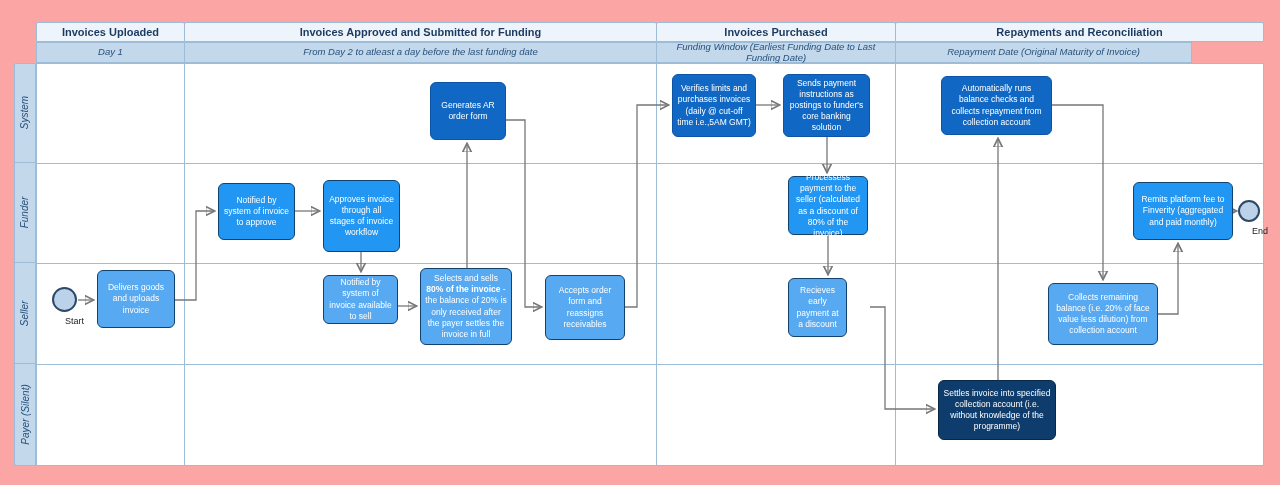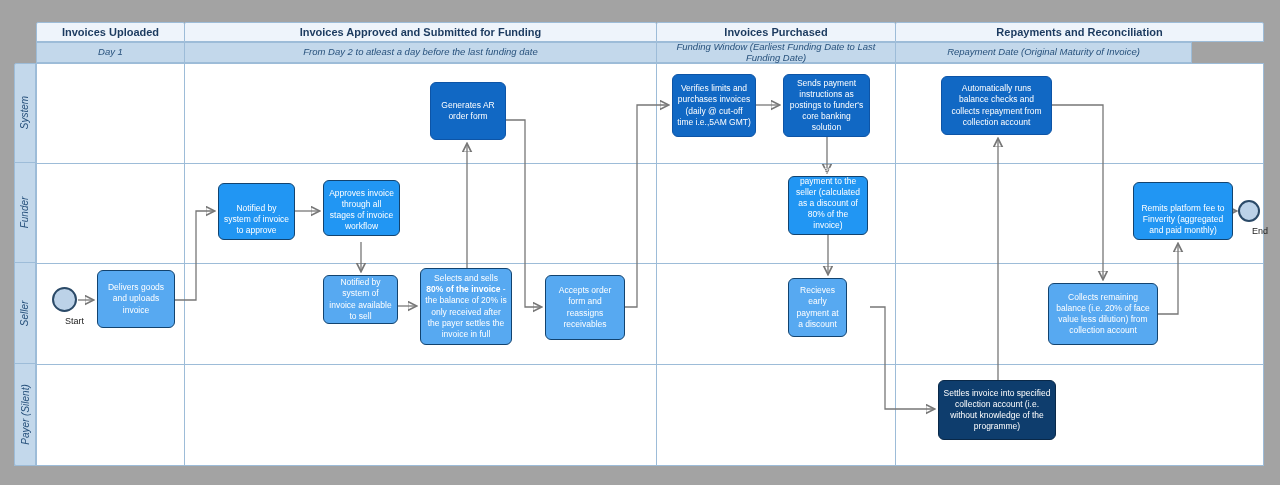--- a/index.html
+++ b/index.html
@@ -1,17 +1,17 @@
 <!DOCTYPE html>
 <html style="--header-title-bg: #eef4fb; --header-subtitle-bg: #c3d8eb; --lane-strip-bg: #c3d8eb; --grid-line: #9dbcd8; --header-text: #1b3a5f; --subtitle-text: #27517c; --node-text: #ffffff; --system-fill: #1168c4; --system-border: #0d54a6; --funder-fill: #2196f3; --funder-border: #12436f; --seller-fill: #57a9f1; --seller-border: #12436f; --payer-fill: #0e3d6d; --payer-border: #092848; --event-fill: #bcd2e8; --event-border: #2b4a68; --connector-line: #777777; --arrow-head: #1a1a1a;"><head>
 <meta charset="utf-8">
 <style>
   html,body{margin:0;padding:0;background:#fff;}
   .stage{
-    position:relative;width:1280px;height:485px;background:#a3a3a3;overflow:hidden;
+    position:relative;width:1280px;height:485px;background:#fca5a5;overflow:hidden;
     font-family:"Liberation Sans","DejaVu Sans",sans-serif;
     color:var(--header-text,#1b3a5f);
   }
   
   .ph-title{
     position:absolute;top:22px;height:20px;box-sizing:border-box;
     background:var(--header-title-bg,#eef4fb);
     border:1px solid var(--grid-line,#8fb4d9);
     border-radius:2px 2px 0 0;
     display:flex;align-items:center;justify-content:center;
@@ -48,21 +48,21 @@
   .vline{position:absolute;top:63px;height:403px;width:1px;background:var(--grid-line,#9dbcd8);}
   .hline{position:absolute;left:36px;width:1228px;height:1px;background:var(--grid-line,#9dbcd8);}
   
   .node{
     position:absolute;box-sizing:border-box;border-radius:6px;
     display:flex;align-items:center;justify-content:center;text-align:center;
     color:var(--node-text,#fff);font-size:8.5px;line-height:1.3;padding:3px 4px;
     border:1.3px solid;
   }
   .n-system{background:var(--system-fill,#1168c4);border-color:var(--system-border,#0d54a6);}
-  .n-funder{background:var(--funder-fill,#2196f3);border-color:var(--funder-border,#12436f);align-items:flex-end;}
+  .n-funder{background:var(--funder-fill,#2196f3);border-color:var(--funder-border,#12436f);}
   .n-seller{background:var(--seller-fill,#57a9f1);border-color:var(--seller-border,#12436f);}
   .n-payer {background:var(--payer-fill,#0e3d6d);border-color:var(--payer-border,#092848);}
   .node b{font-weight:bold;}
   
   .event{
     position:absolute;box-sizing:border-box;border-radius:50%;
     background:var(--event-fill,#bcd2e8);border:2px solid var(--event-border,#2b4a68);
   }
   .event-label{
     position:absolute;font-size:9px;color:#222;text-align:right;
@@ -141,21 +141,21 @@
   <div class="node n-system" style="left:783px;top:74px;width:87px;height:63px">
     <span>Sends payment instructions as postings to funder's core banking solution</span>
     </div>
   <div class="node n-system" style="left:941px;top:76px;width:111px;height:59px">
     <span>Automatically runs balance checks and collects repayment from collection account</span>
     </div>
 
   <div class="node n-funder" style="left:218px;top:183px;width:77px;height:57px">
     <span>Notified by system of invoice to approve</span>
     </div>
-  <div class="node n-funder" style="left:323px;top:180px;width:77px;height:56px">
+  <div class="node n-funder" style="left:323px;top:180px;width:77px;height:72px">
     <span>Approves invoice through all stages of invoice workflow</span>
     </div>
   <div class="node n-funder" style="left:788px;top:176px;width:80px;height:59px">
     <span>Processess payment to the seller (calculated as a discount of 80% of the invoice)</span>
     </div>
   <div class="node n-funder" style="left:1133px;top:182px;width:100px;height:58px">
     <span>Remits platform fee to Finverity (aggregated and paid monthly)</span>
     </div>
 
   <div class="node n-seller" style="left:97px;top:270px;width:78px;height:58px">

